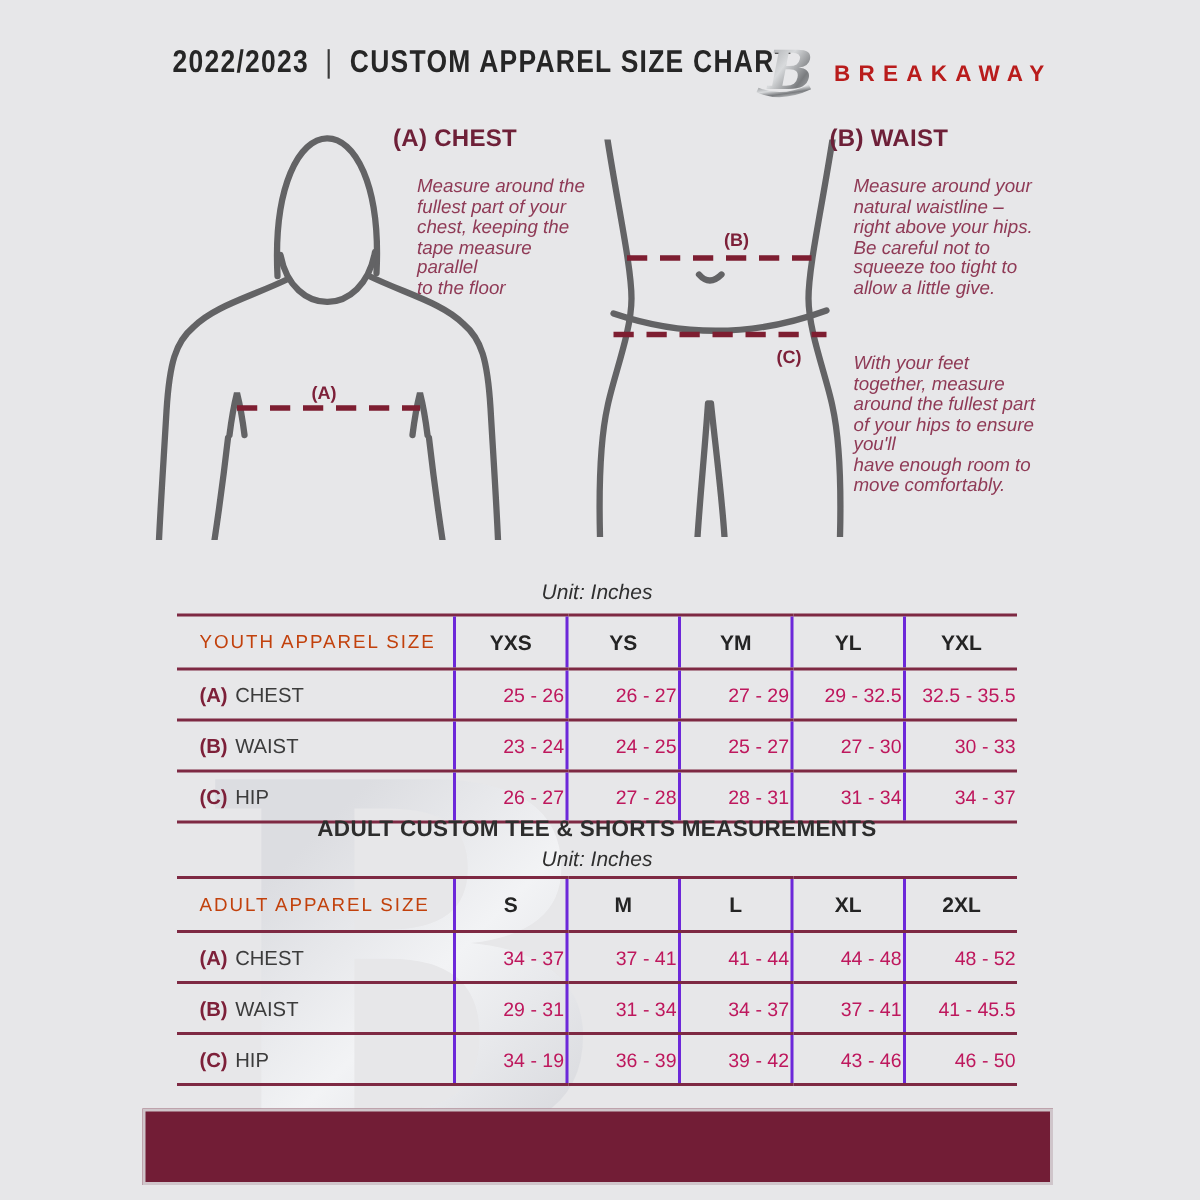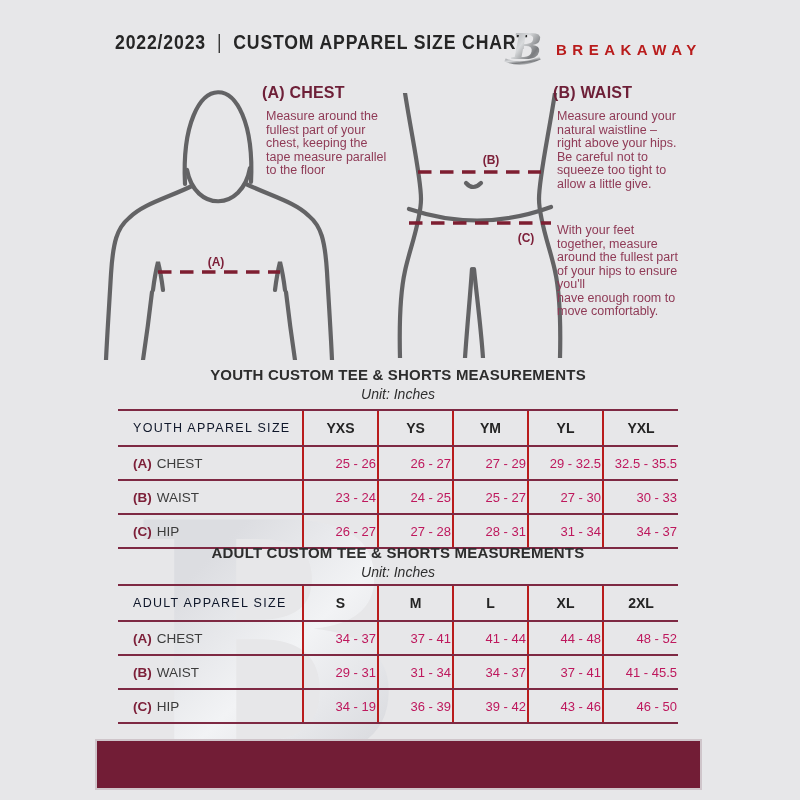--- a/index.html
+++ b/index.html
@@ -32,42 +32,42 @@
 
   
   .fig { position:absolute; z-index:1; }
   .fig path, .fig line { fill:none; stroke:#636365; stroke-width:4.2; stroke-linecap:round; }
   .fig .dash { stroke:#7e1e31; stroke-width:3.6; stroke-dasharray:13.5 8.5; stroke-linecap:butt; }
   .fig text { font-family:"Liberation Sans", sans-serif; font-size:12px; font-weight:700; fill:#7d2039; text-anchor:middle; }
 
   
   .instr { position:absolute; z-index:1; }
   .instr h3 { margin:0 0 8px 0; font-size:16px; font-weight:800; letter-spacing:0.2px; color:#6e2038; }
-  .instr p { margin:4px; font-size:12.5px; line-height:13.5px; color:#8f3a56; white-space:pre-line; }
+  .instr p { margin:16px; font-style:italic; font-size:12.5px; line-height:13.5px; color:#8f3a56; white-space:pre-line; }
 
   
   .sec-title {
     position:absolute; left:118px; width:560px; text-align:center; z-index:1;
     font-size:15px; font-weight:700; letter-spacing:0.2px; color:#2d2d2d;
   }
   .sec-unit {
     position:absolute; left:118px; width:560px; text-align:center; z-index:1;
     font-size:14px; font-style:italic; color:#2f2f2f;
   }
 
   
   table.size {
     position:absolute; left:118px; width:560px; z-index:1;
     border-collapse:collapse; table-layout:fixed;
   }
   table.size tr > * { border-top:2px solid #7e2943; border-bottom:2px solid #7e2943; }
-  table.size tr > * + * { border-left:2px solid #b91c1c; }
+  table.size tr > * + * { border-left:2px solid #6d28d9; }
   table.size th.first {
     text-align:left; padding-left:15px; font-weight:400;
-    font-size:12.5px; letter-spacing:1.3px; color:#0f172a; height:32px;
+    font-size:12.5px; letter-spacing:1.3px; color:#c2410c; height:32px;
   }
   table.size th.size-col { font-size:14px; font-weight:700; color:#242424; height:32px; }
   table.size td { text-align:right; font-size:13px; color:#be185d; height:30px; }
   table.size td.row-label { text-align:left; padding-left:15px; font-size:13.5px; color:#3c3c3c; }
   table.size td.row-label .prefix { font-weight:700; color:#7d2039; margin-right:5px; }
 
   
   .footer-bar {
     position:absolute; left:95px; top:739px; width:607px; height:51px; z-index:3;
     background:#721d36; border:2px solid #cfc5ca; box-sizing:border-box;
@@ -150,21 +150,20 @@
   <div class="instr" style="left:553px; top:220px; width:165px;">
     <p>With your feet
 together, measure
 around the fullest part
 of your hips to ensure
 you'll
 have enough room to
 move comfortably.</p>
   </div>
 
-  <div class="sec-title" style="top:366px;">YOUTH CUSTOM TEE &amp; SHORTS MEASUREMENTS</div>
   <div class="sec-unit" style="top:386px;">Unit: Inches</div>
   <table class="size" style="top:409px;">
     <colgroup>
         <col style="width:185px">
         <col style="width:75px">
         <col style="width:75px">
         <col style="width:75px">
         <col style="width:75px">
         <col style="width:75px">
       </colgroup>

